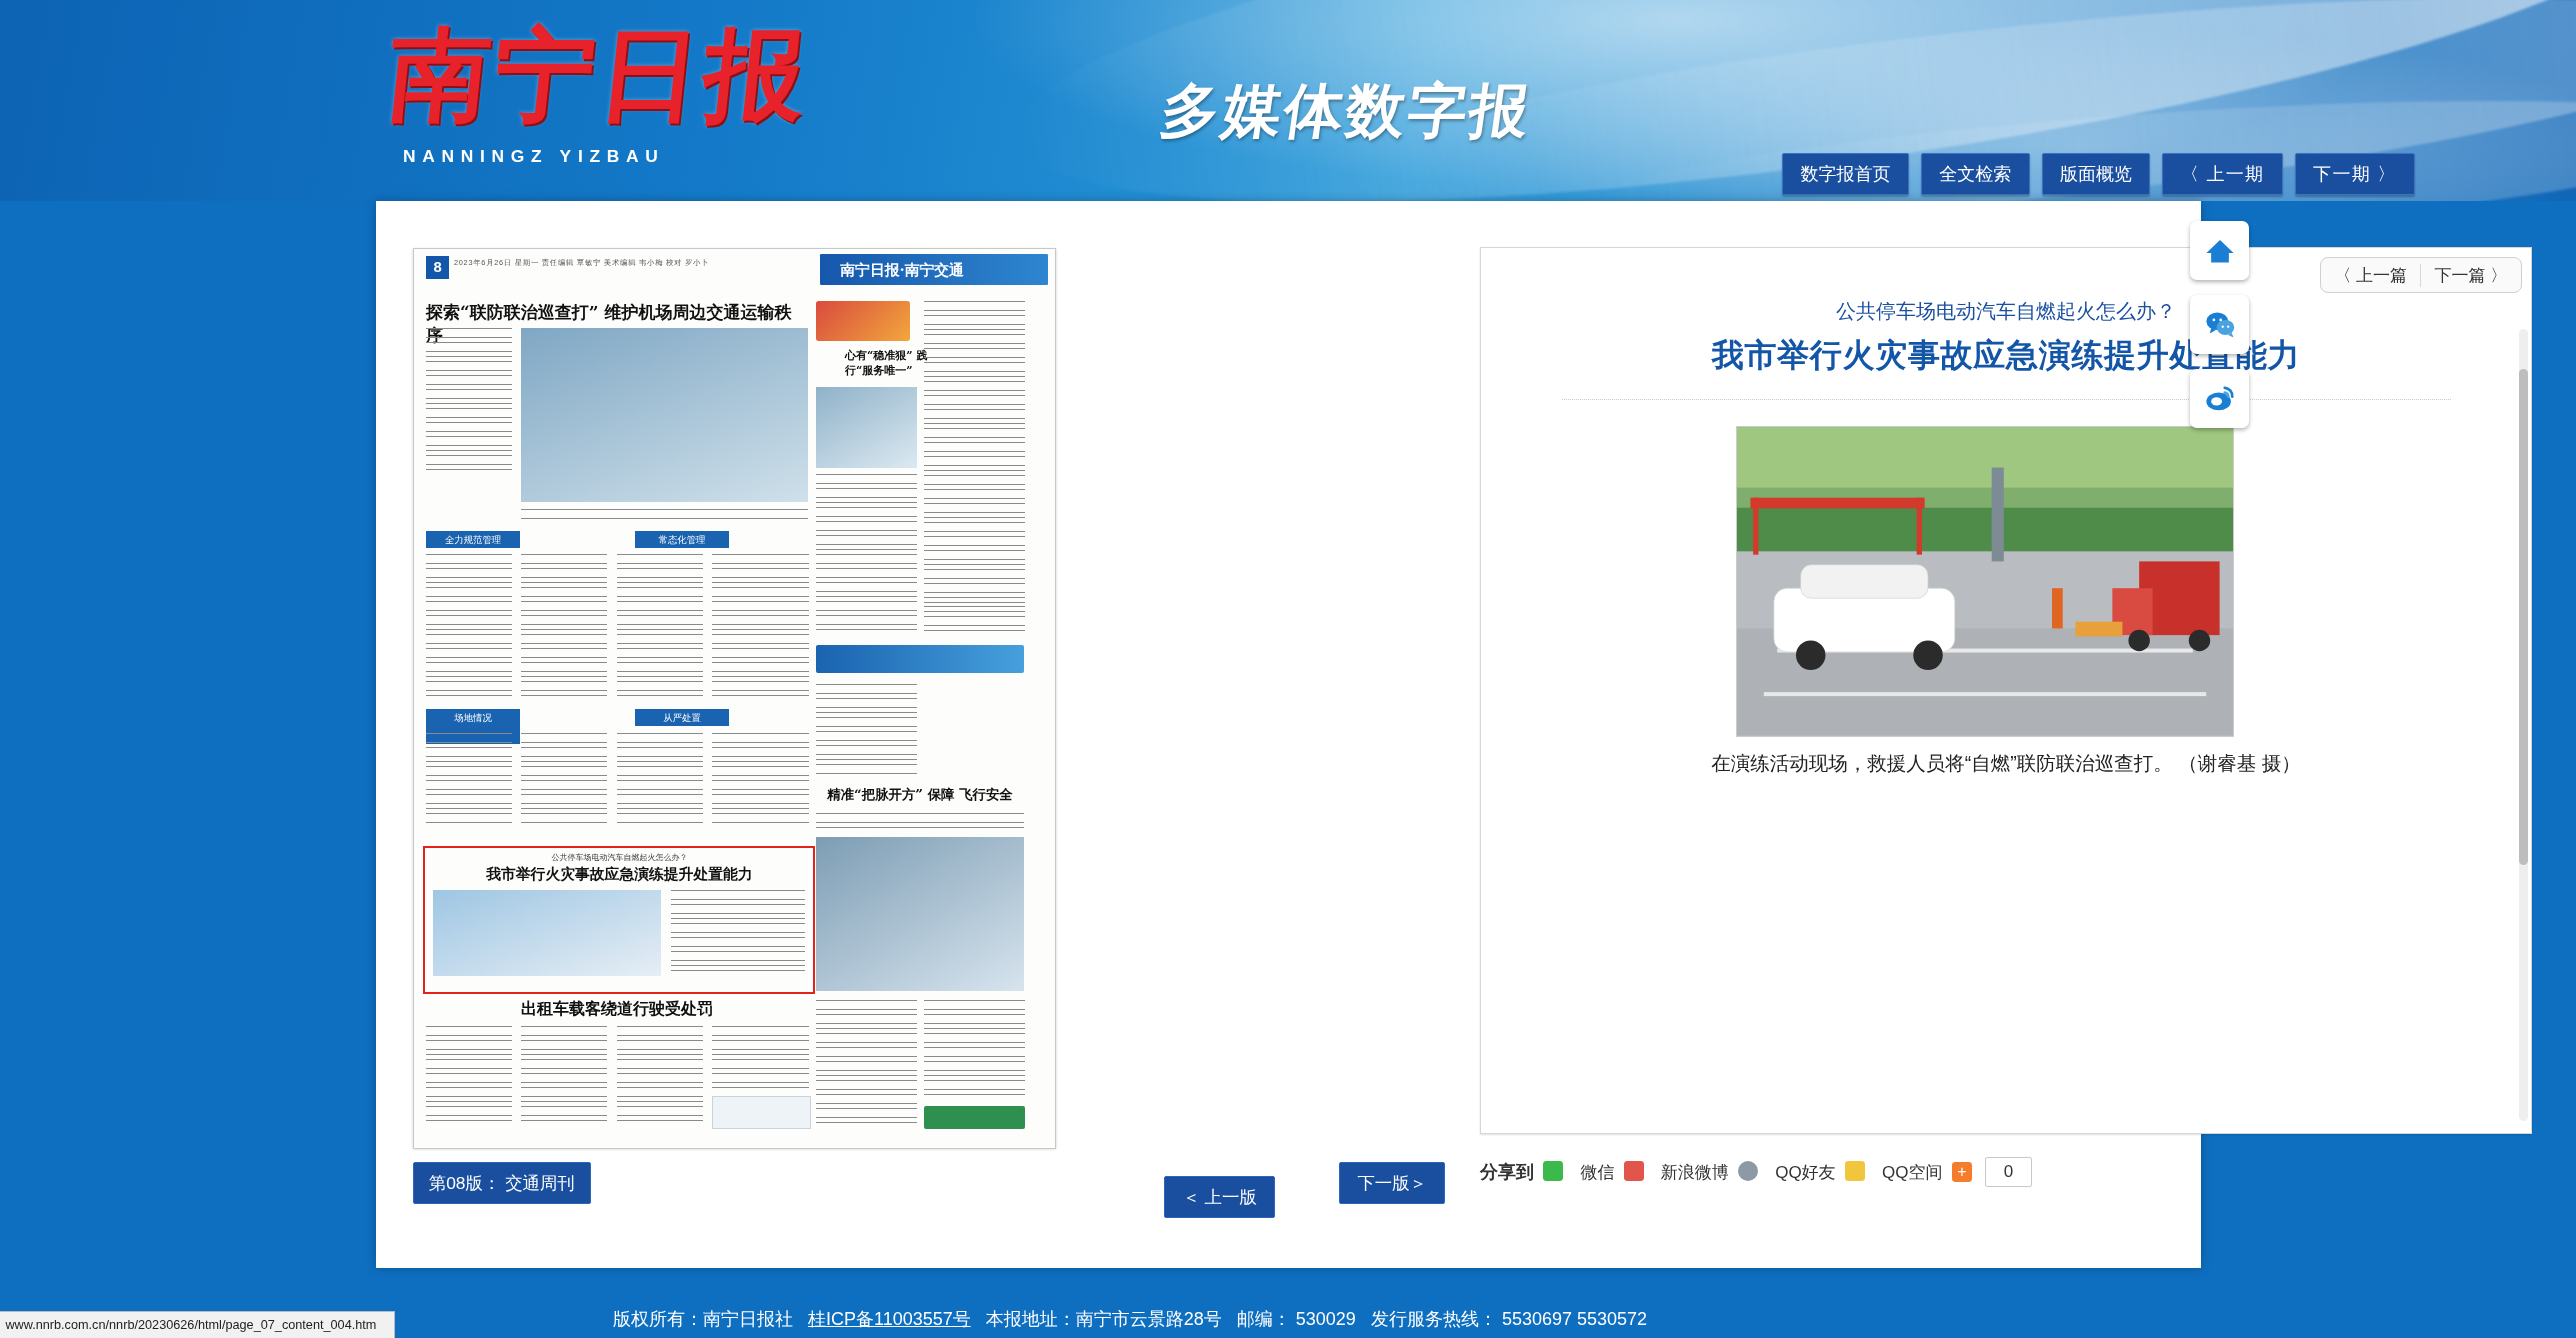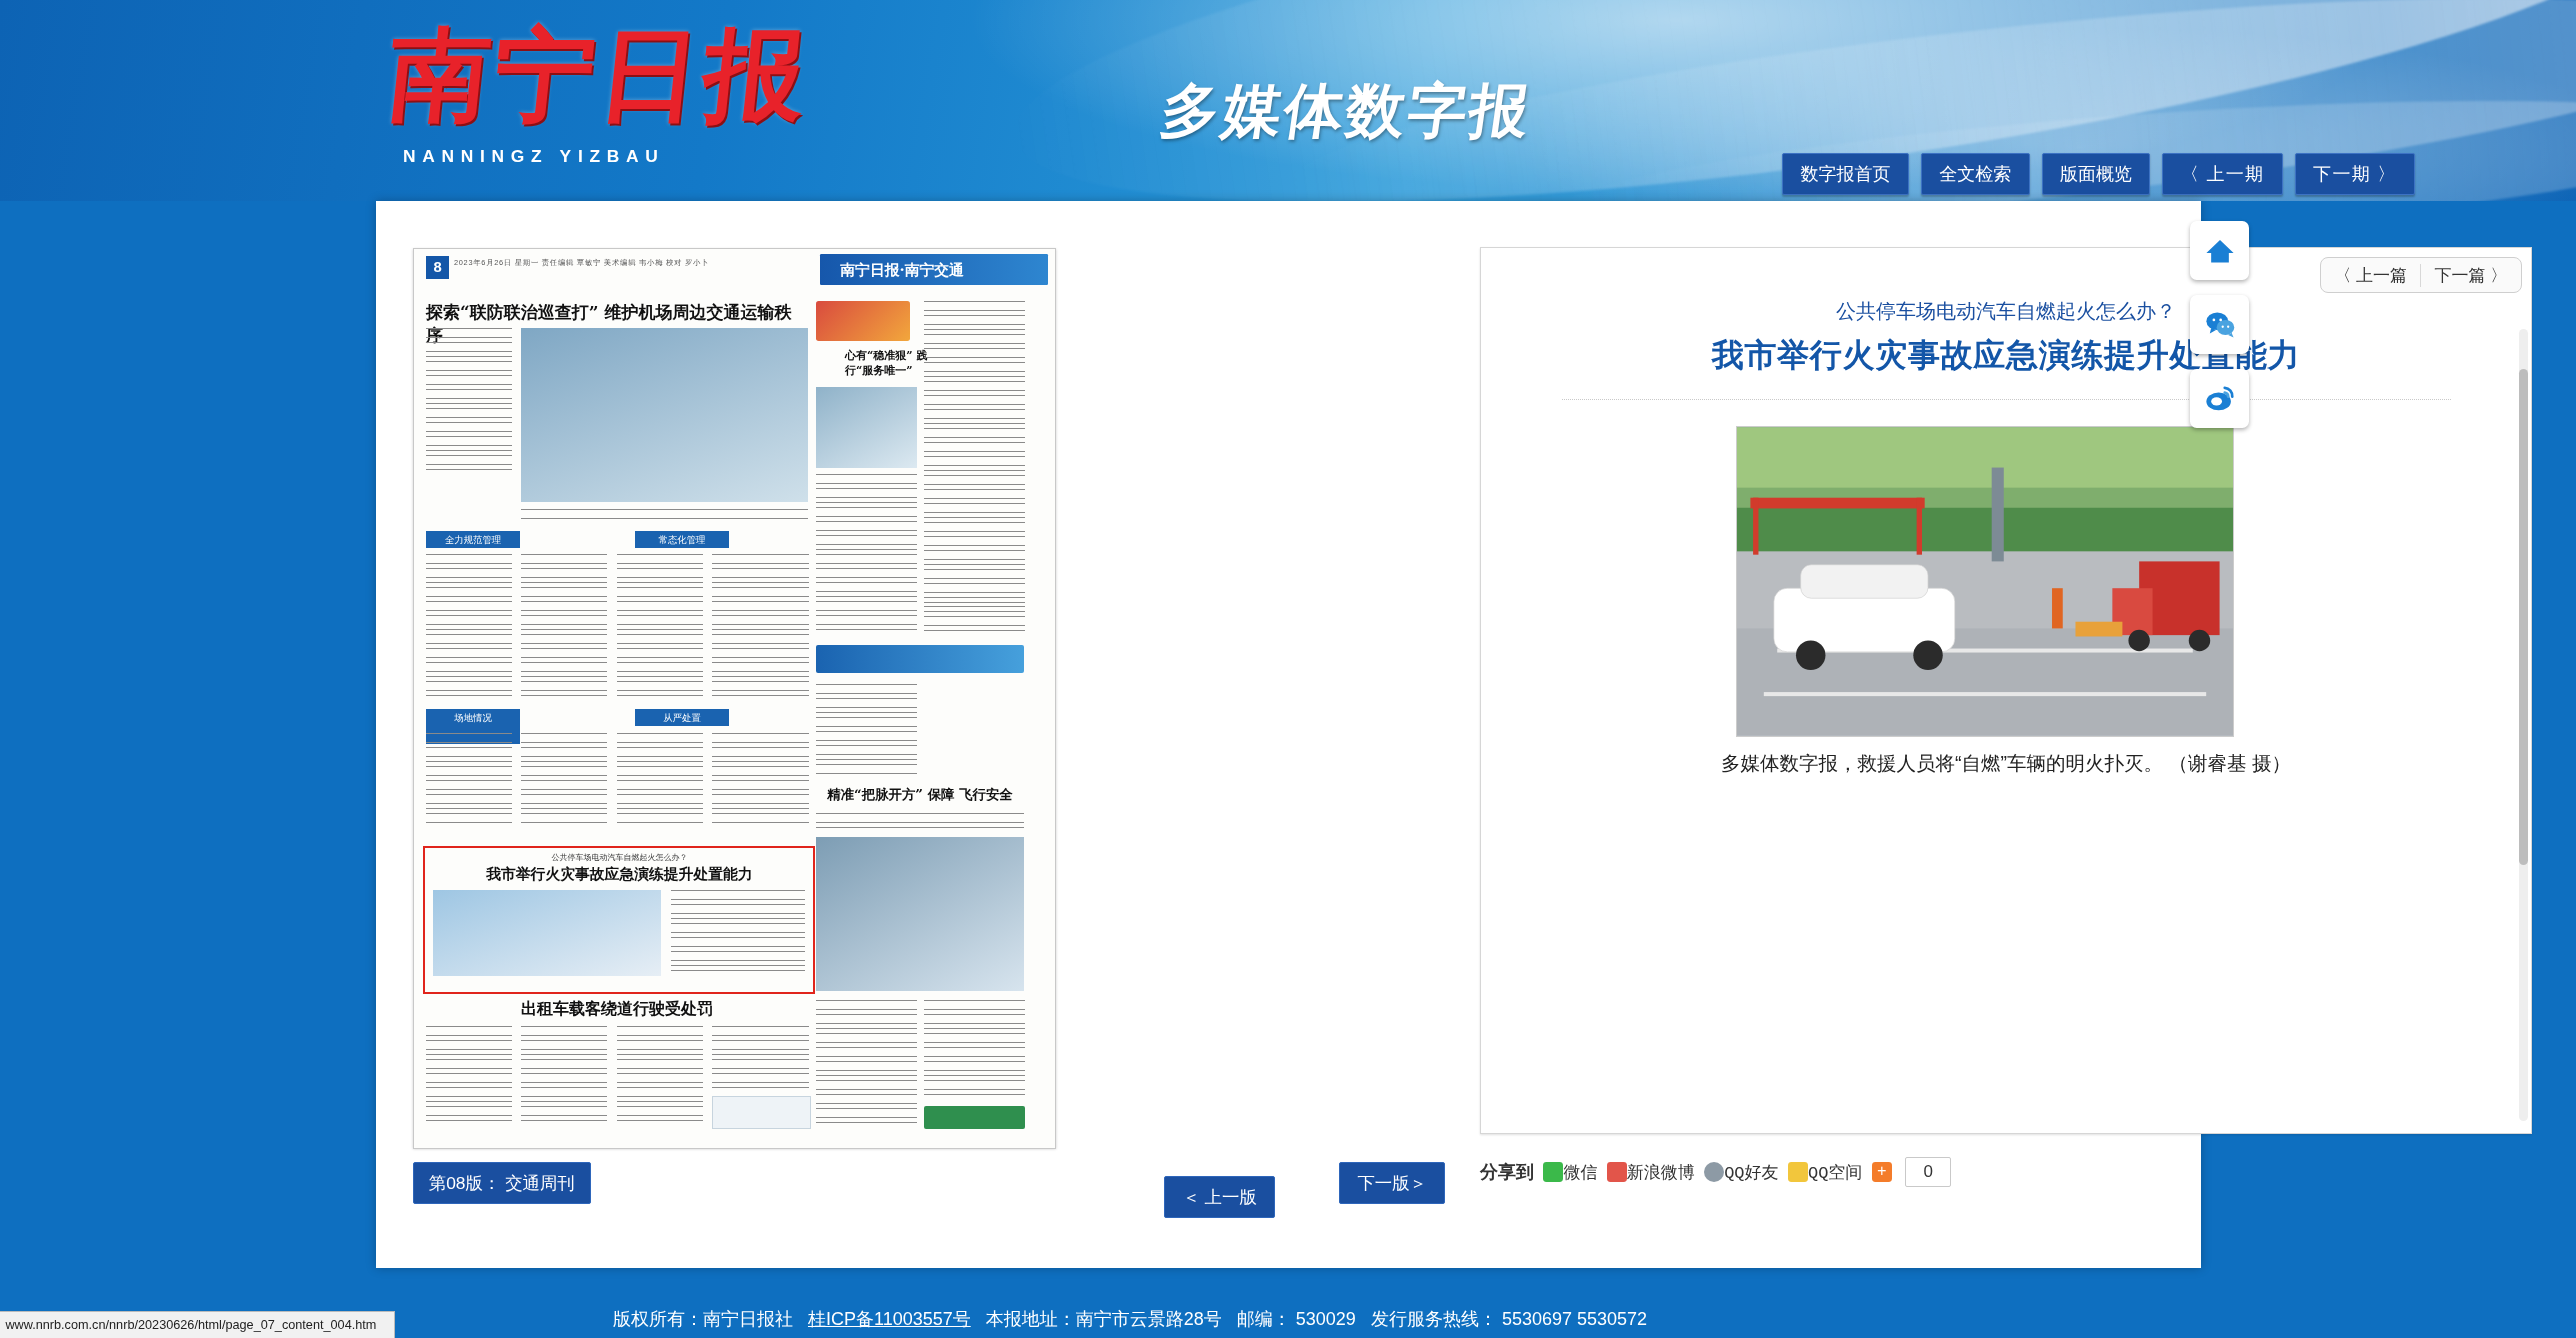--- a/index.html
+++ b/index.html
@@ -132,21 +132,21 @@
   .art-body{position:absolute;left:64px;top:564px;width:926px;font-size:21px;line-height:42px;color:#111;}
   .art-body p{margin:0 0 2.7px 0;text-indent:2em;}
   #art-scroll{
     position:absolute;right:2.7px;top:81px;width:9.4px;height:792px;background:#eee;border-radius:4.7px;
   }
   #art-thumb{position:absolute;left:0;top:40px;width:9.4px;height:496px;background:#bdbdbd;border-radius:4.7px;}
 
   
   #sharebar{position:absolute;left:1104px;top:951px;height:40px;display:flex;align-items:center;gap:9.4px;}
   #sharebar .lbl{font-size:18px;color:#333;font-weight:bold;}
-  .share-item{display:flex;align-items:center;gap:0;font-size:17px;color:#333;cursor:pointer;font-family:Liberation Mono, monospace;}
+  .share-item{display:flex;align-items:flex-start;gap:17px;font-size:17px;color:#333;cursor:pointer;}
   .sq{width:20px;height:20px;border-radius:3.4px;display:inline-block;}
   .cnt{
     border:0.7px solid #c9c9c9;background:#fff;font-size:17px;color:#333;
     padding:4px 17.4px;border-radius:2px;margin-left:4px;
   }
 
   
   #sidebtns{position:absolute;left:2190px;top:221px;display:flex;flex-direction:column;gap:14.8px;}
   .sbtn{
     width:59px;height:59px;background:#fff;border-radius:6.7px;
@@ -286,21 +286,21 @@
         <rect x="600" y="200" width="120" height="110" fill="#c8312b"></rect>
         <rect x="560" y="240" width="60" height="70" fill="#d94a40"></rect>
         <circle cx="600" cy="318" r="16" fill="#2b2b2b"></circle>
         <circle cx="690" cy="318" r="16" fill="#2b2b2b"></circle>
         <rect x="470" y="240" width="16" height="60" fill="#e06522"></rect>
         <rect x="505" y="290" width="70" height="22" fill="#e8a13a"></rect>
         <rect x="380" y="60" width="18" height="140" fill="#7d8b95"></rect>
       </svg>
     </div>
 
-    <div class="art-cap">多媒体数字报，救援人员将“自燃”车辆的明火扑灭。 （谢睿基 摄）</div>
+    <div class="art-cap">在演练活动现场，救援人员将“自燃”联防联治巡查打。 （谢睿基 摄）</div>
 
 
     <div id="art-scroll">
       <div id="art-thumb"></div>
     </div>
   </div>
 
   <div id="sharebar">
     <span class="lbl">分享到</span>
 

